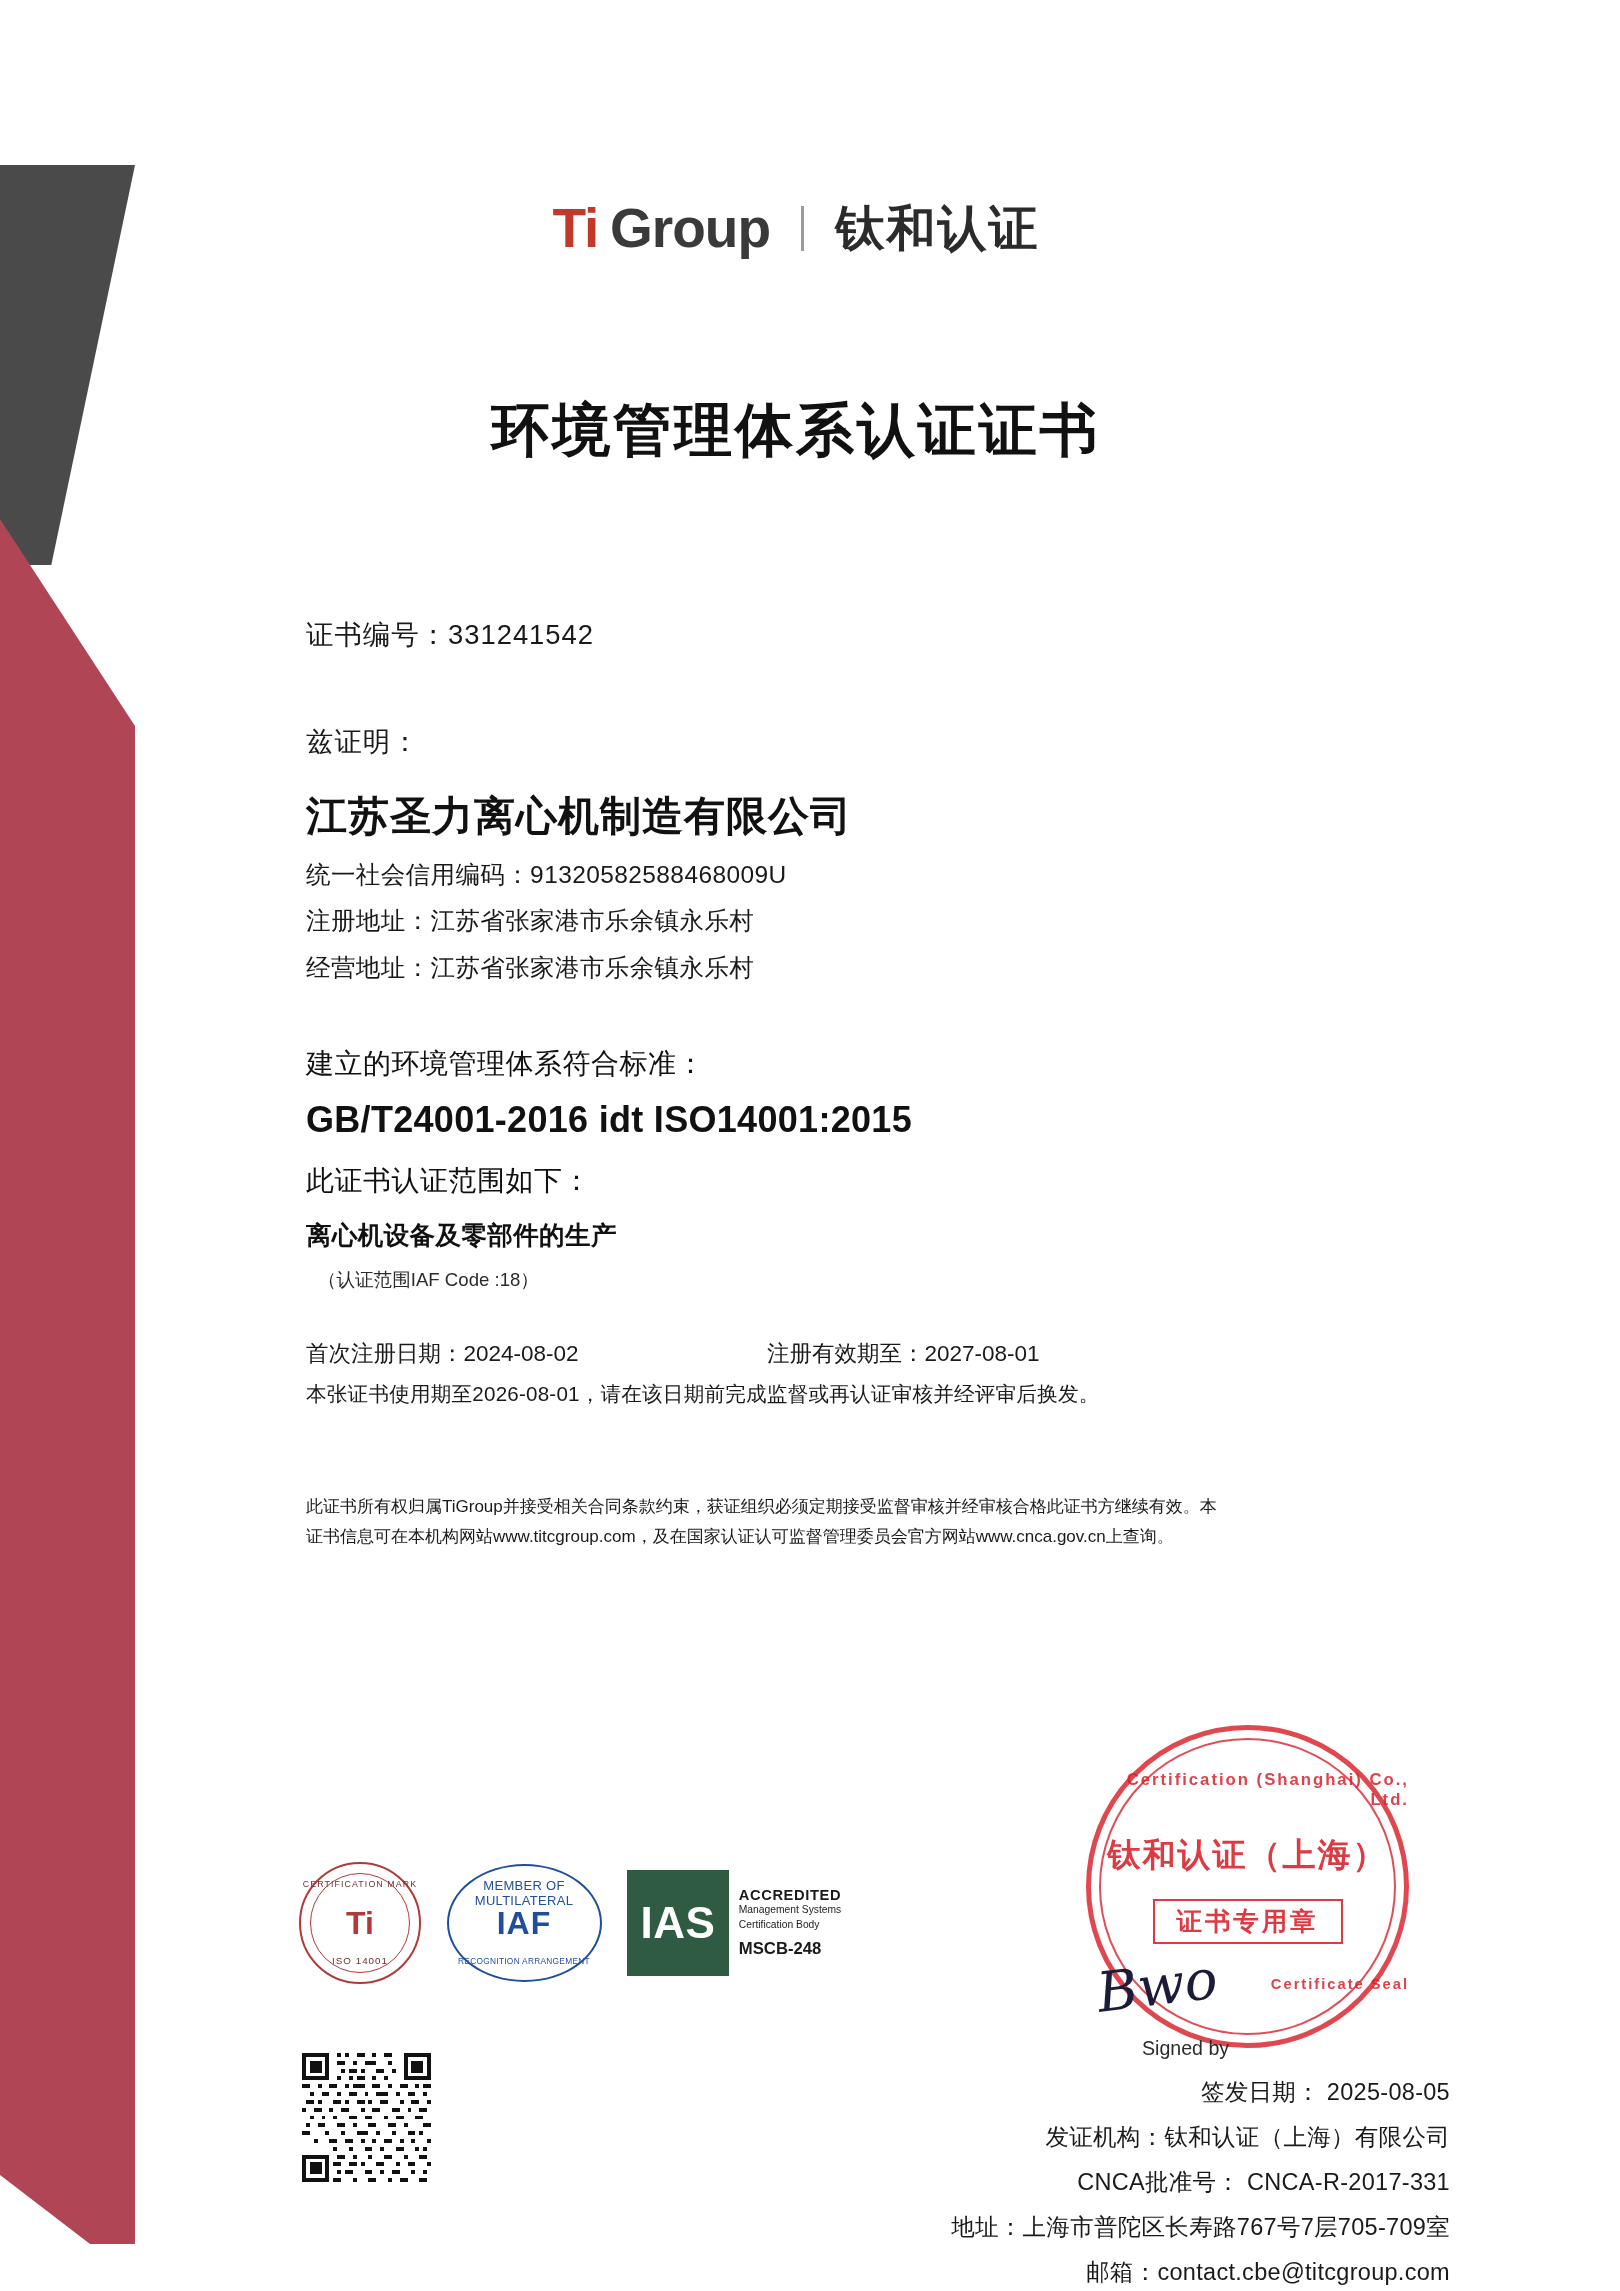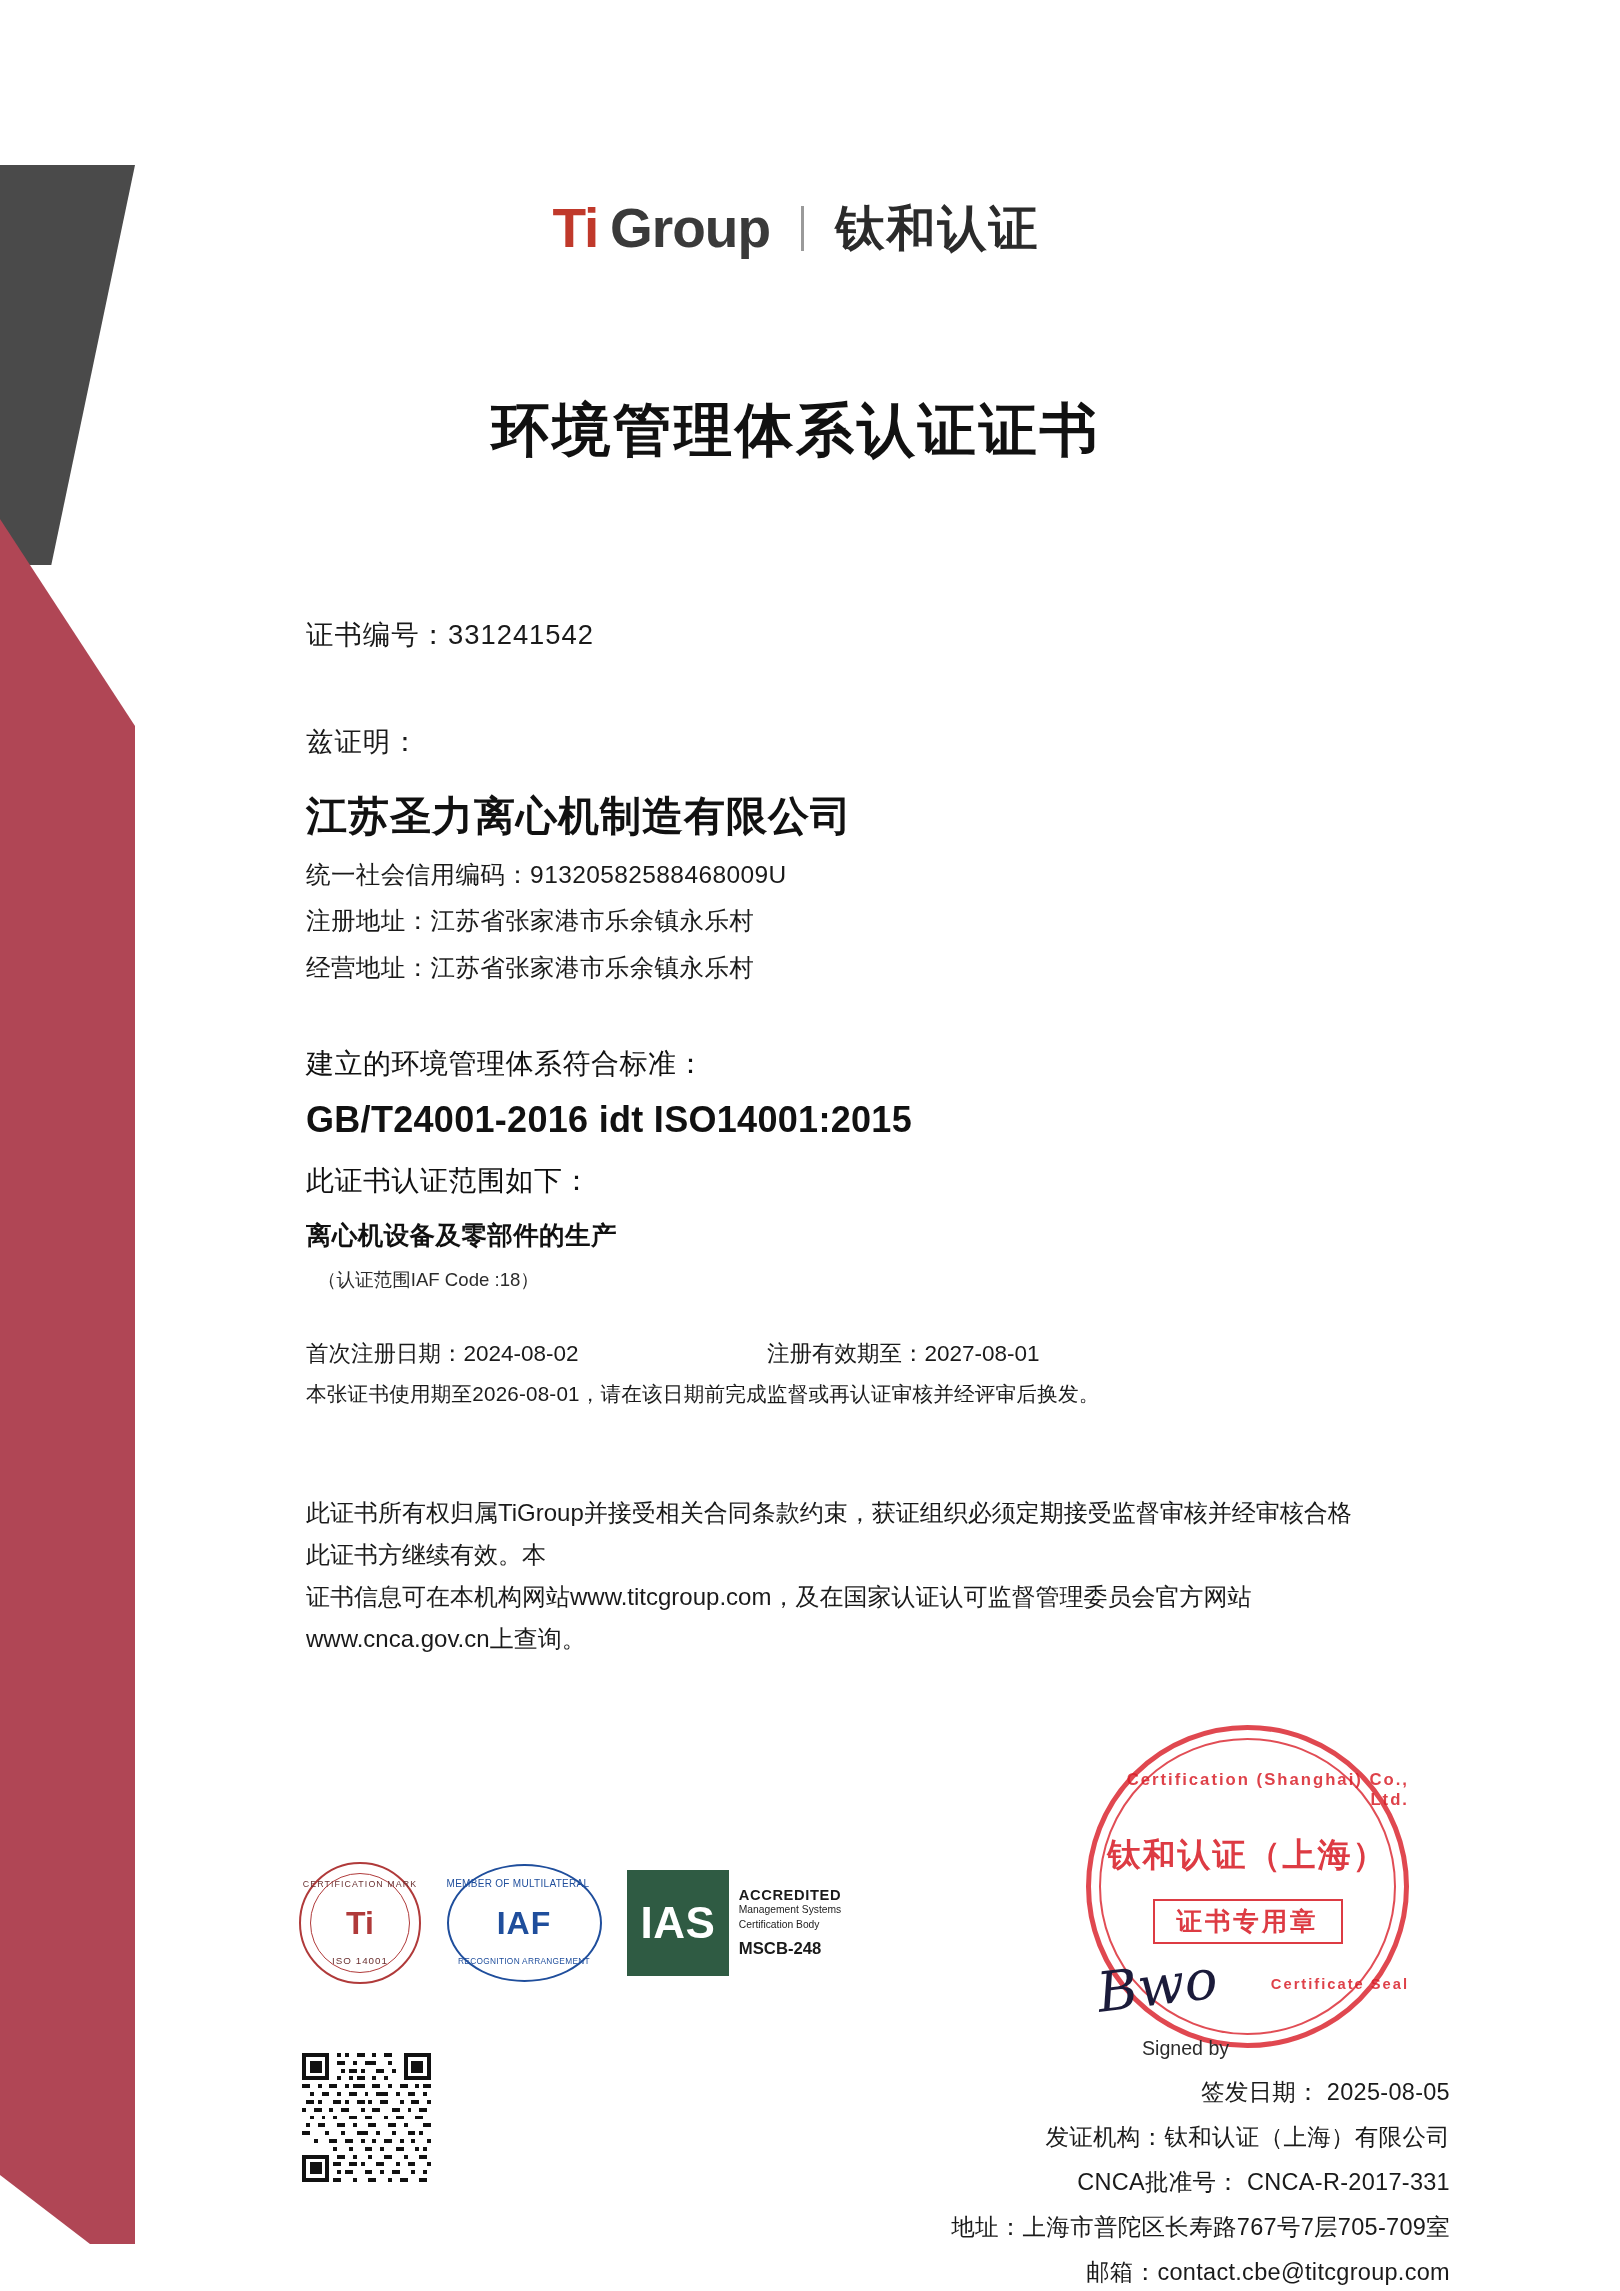--- a/index.html
+++ b/index.html
@@ -174,21 +174,21 @@
   .dates-row .d1 { width: 461px; }
   .validity-note {
     margin-top: 11.8px;
     font-size: 20.6px;
     color: #1a1a1a;
     letter-spacing: 0.2px;
   }
 
   .legal {
     margin-top: 84px;
-    font-size: 24px;
+    font-size: 17px;
     line-height: 1.75;
     color: #1a1a1a;
     width: 1063px;
   }
 
   
   .marks {
     position: absolute;
     left: 299px;
     top: 1862px;
@@ -257,21 +257,22 @@
   .mark-iaf .iaf-text {
     font-size: 32px;
     font-weight: bold;
     color: #1f4e9c;
     letter-spacing: 1px;
     line-height: 1;
   }
   .mark-iaf .iaf-top {
     position: absolute;
     top: 15.7px; left: 0; right: 0;
-    font-size: 10px;
+    text-align: center;
+    font-size: 13px;
     color: #1f4e9c;
     letter-spacing: 0.3px;
   }
   .mark-iaf .iaf-bot {
     position: absolute;
     bottom: 17.6px; left: 0; right: 0;
     text-align: center;
     font-size: 8.3px;
     color: #1f4e9c;
     letter-spacing: 0.3px;

